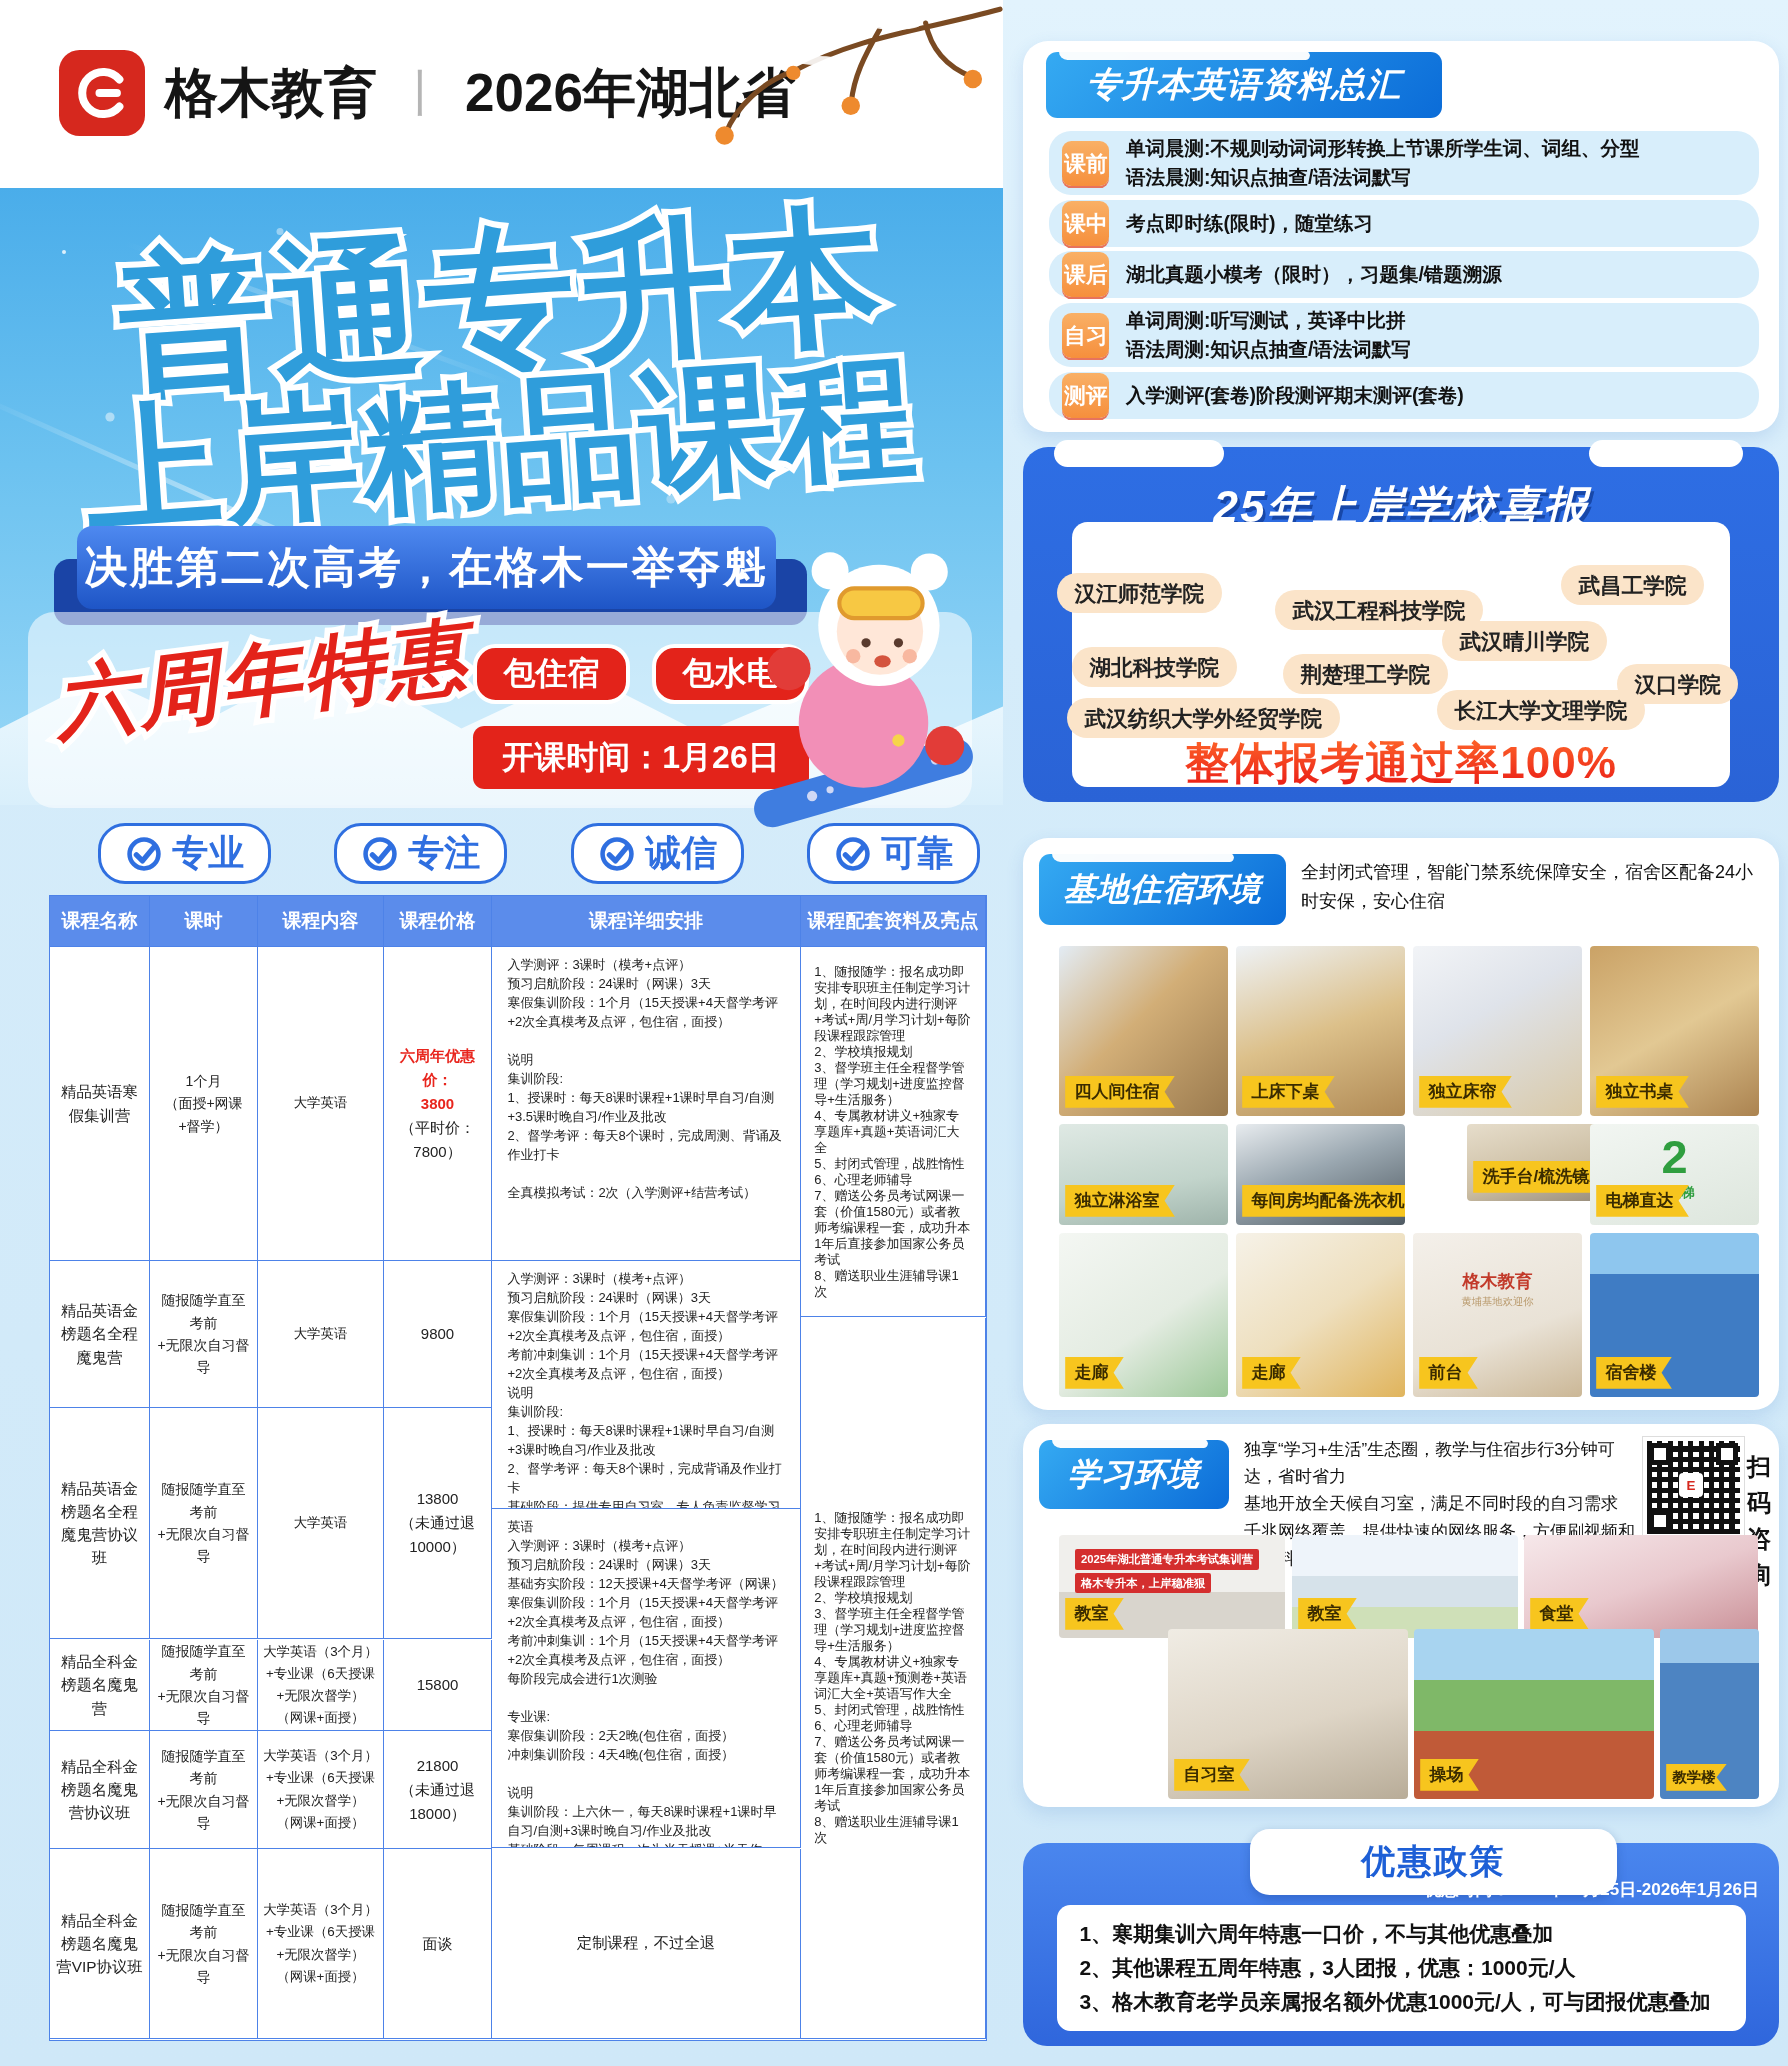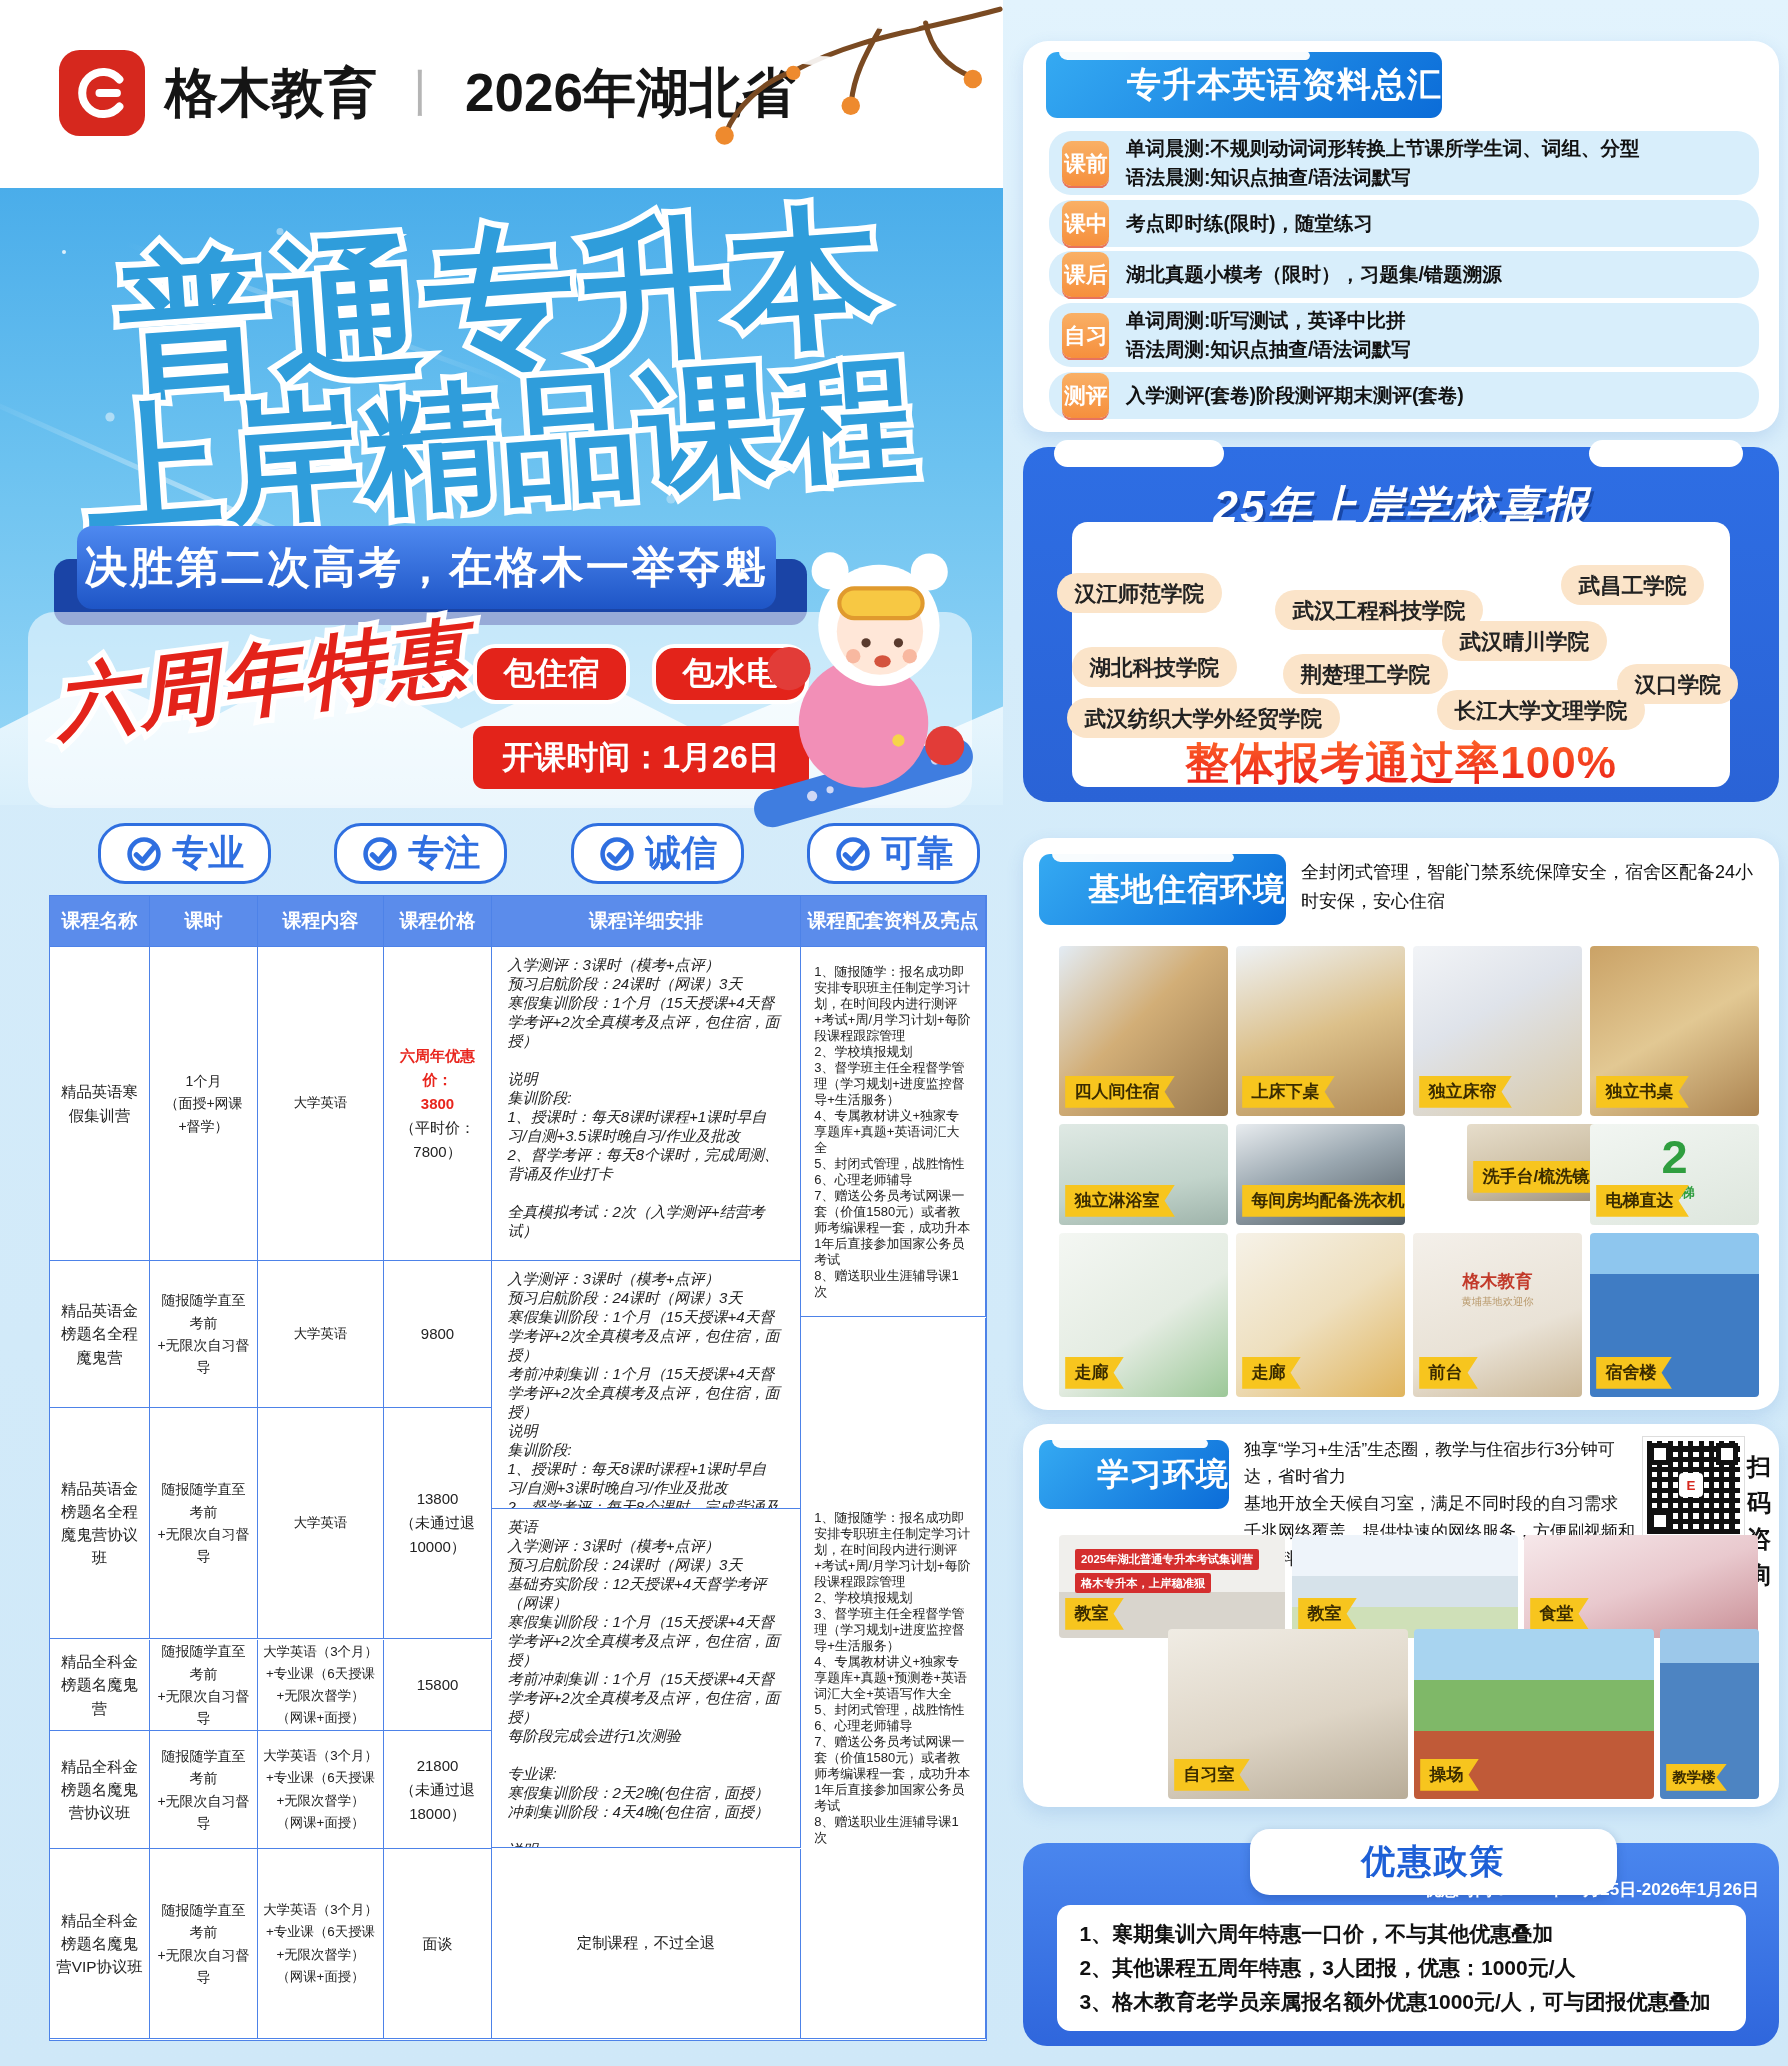--- a/index.html
+++ b/index.html
@@ -48,28 +48,28 @@
   .table{left:49px;top:895px;width:938px;height:1146px;border:1.5px solid #4d82e8;background:#fff;box-sizing:border-box;}
   .tc{position:absolute;border-right:1.5px solid #4d82e8;border-bottom:1.5px solid #4d82e8;box-sizing:border-box;
       background:#fff;display:flex;align-items:center;justify-content:center;text-align:center;color:#222;}
   .tc > span{white-space:pre-line;display:block;width:100%;padding:0 5.1px;box-sizing:border-box;}
   .th{background:#5b8ceb;color:#fff;font-size:19px;font-weight:700;}
   .f-name{font-size:15.4px;line-height:1.5;font-weight:500;}
   .f-dur{font-size:14px;line-height:1.6;font-weight:500;}
   .f-cont{font-size:13.4px;line-height:1.65;font-weight:500;}
   .f-price{font-size:15px;line-height:1.6;font-weight:500;}
   .red{color:#e8251d;font-weight:700;}
-  .td-detail{display:block;text-align:left;padding:8.2px 10.3px;font-size:15px;line-height:19px;white-space:pre-line;overflow:hidden;font-style:italic;}
+  .td-detail{display:block;text-align:left;padding:8.2px 10.3px;font-size:13px;line-height:19px;white-space:pre-line;overflow:hidden;}
   .td-center{font-size:15.4px;font-weight:500;}
   .td-bonus{display:flex;align-items:center;text-align:left;padding:5.1px 8.2px;font-size:13px;line-height:16px;overflow:hidden;}
   .td-bonus > span{white-space:pre-line;}
   
   .card{background:#fff;border-radius:25px;box-shadow:0 6.2px 17.5px rgba(60,120,200,.16);}
-  .sec-badge{background:linear-gradient(135deg,#35aaf2,#0b6cd8);border-radius:11.3px;color:#fff;
-             font-weight:800;display:flex;align-items:center;justify-content:flex-end;letter-spacing:1px;}
+  .sec-badge{background:linear-gradient(135deg,#35aaf2,#0b6cd8);border-radius:11.3px;color:#fff;font-style:italic;
+             font-weight:800;display:flex;align-items:center;justify-content:center;letter-spacing:1px;}
   .sec-badge::before{content:"";position:absolute;top:-9.3px;left:13.4px;width:46%;height:17.5px;background:#fff;
              border-radius:12.3px;box-shadow:72px 4.1px 0 -4.1px #fff;opacity:.97;}
   .mrow{position:absolute;background:#d8eefb;border-radius:22px;display:flex;align-items:center;padding:0 13.4px;gap:16.5px;box-sizing:border-box;}
   .chip{flex:0 0 auto;min-width:47px;height:45px;background:linear-gradient(180deg,#f9b066,#f68f3c);border-radius:9.3px;
         color:#fff;font-size:21.6px;font-weight:700;display:flex;align-items:center;justify-content:center;
         box-shadow:0 2.1px 0 #e7735d;}
   .mtext{font-size:19.5px;font-weight:600;color:#111;line-height:1.5;}
   .gn-card-bg{left:1023px;top:447px;width:756px;height:355px;border-radius:25px;
               background:linear-gradient(180deg,#2e6ee4,#2a63d6);}
   .gn-card-bg::before,.gn-card-bg::after{content:"";position:absolute;top:-7.2px;height:27px;background:#fff;border-radius:15.4px;}

